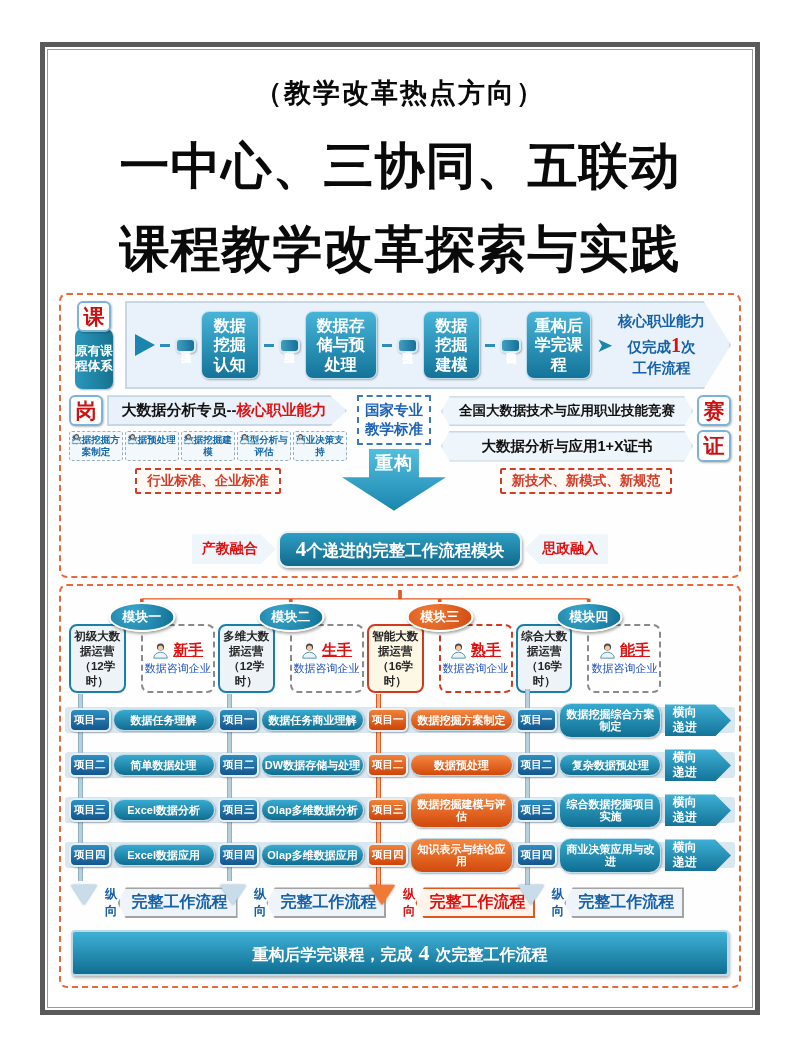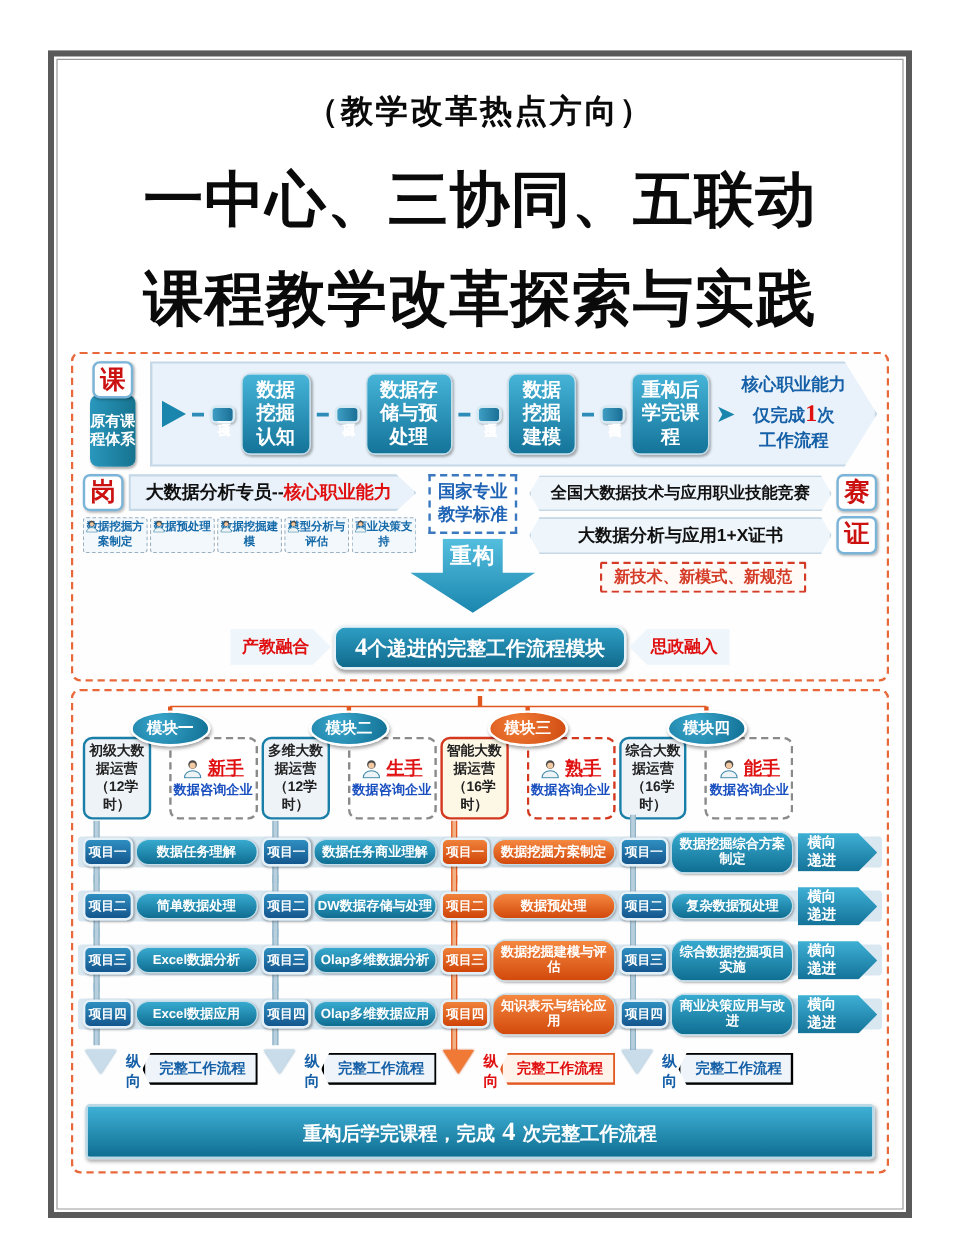--- a/index.html
+++ b/index.html
@@ -71,21 +71,21 @@
              clip-path:polygon(26% 0,74% 0,74% 46%,100% 46%,50% 100%,0 46%,26% 46%); }
   .rebuild span { position:absolute; top:2px; left:0; right:0; text-align:center; color:#fff; font-size:18px; font-weight:900; letter-spacing:1px; }
   .chevband { background:#eef5fb; box-shadow:inset 0 0 0 1.5px #c6d8e6;
               clip-path:polygon(3.5% 0,96.5% 0,100% 50%,96.5% 100%,3.5% 100%,0 50%);
               padding:6px 18px; font-weight:900; color:#111; text-align:center; white-space:nowrap; }
   .rrow { display:flex; align-items:flex-end; gap:4px; }
   .rrow .chevband { flex:1; font-size:13.5px; }
   .rrow .chevband.cert { font-size:14.5px; }
   .newtech-wrap { text-align:center; margin-top:2px; }
 
-  .sec1bottom { display:flex; justify-content:center; align-items:center; margin-top:10px; gap:0; }
+  .sec1bottom { display:flex; justify-content:center; align-items:center; margin-top:20px; gap:0; }
   .tag-left { background:#eef5fb; clip-path:polygon(0 0,82% 0,100% 50%,82% 100%,0 100%);
               color:#e01010; font-size:14px; font-weight:900; padding:6px 18px 6px 10px; }
   .tag-right { background:#eef5fb; clip-path:polygon(18% 0,100% 0,100% 100%,18% 100%,0 50%);
                color:#e01010; font-size:14px; font-weight:900; padding:6px 10px 6px 18px; }
   .centerbox { background:linear-gradient(#2e9ec4,#116a8c); border:2px solid #e6f2f8; border-radius:10px;
                color:#fff; font-size:16.5px; font-weight:900; padding:4px 16px; margin:0 2px;
                box-shadow:1px 2px 3px rgba(0,0,0,.35); }
   .centerbox .num4 { font-size:21px; font-family:"Liberation Serif","DejaVu Serif",serif; }
 
   
@@ -102,21 +102,21 @@
   .ellipse.hl { background:radial-gradient(circle at 35% 30%, #f07a35, #cf4a10); }
   .coursebox { width:52%; border:2px solid #1a7fa8; border-radius:8px; background:#eef3f8;
                text-align:center; padding:3px 1px; font-size:11.5px; font-weight:900; color:#222; line-height:1.3; }
   .coursebox.hl { border-color:#d4381e; background:#fdf8e6; }
   .levelbox { flex:1; border:2px dashed #8a8a8a; border-radius:8px; background:#fff;
               display:flex; flex-direction:column; align-items:center; justify-content:center; padding:2px; }
   .levelbox.hl { border-color:#d4381e; }
   .leveltop { display:flex; align-items:center; gap:4px; }
   .leveltop svg { width:17px; height:17px; }
   .levelname { color:#e01010; font-size:15px; font-weight:900; text-decoration:underline; }
-  .company { color:#1a4fc0; font-size:11px; font-weight:700; margin-top:1px; white-space:nowrap; }
+  .company { color:#1a4fc0; font-size:11px; font-weight:400; margin-top:1px; white-space:nowrap; }
 
   .prow { display:flex; justify-content:space-between; align-items:center; position:relative; margin-top:9px; height:36px; }
   .prow .track { position:absolute; left:-4px; right:-4px; top:5px; bottom:5px; background:#d9e7f1; border-radius:3px; }
   .pcell { width:22%; display:flex; align-items:center; gap:2px; position:relative; }
   .spine { position:absolute; left:9px; top:-14px; bottom:-14px; width:5px; background:#b8cfde;
            border-left:1px solid #8fb2c6; border-right:1px solid #8fb2c6; z-index:0; }
   .spine.hl { background:#f2b085; border-color:#e2571f; }
   .pbadge { position:relative; z-index:2; background:linear-gradient(#2f8fc0,#14568e); border:2px solid #e4f0f8; border-radius:6px;
             color:#fff; font-size:10.5px; font-weight:900; padding:3px 3px; white-space:nowrap;
             box-shadow:1px 1px 2px rgba(0,0,0,.3); }
@@ -132,23 +132,23 @@
 
   .footrow { display:flex; justify-content:space-between; margin-top:12px; }
   .fcell { width:22%; display:flex; flex-direction:row; position:relative; }
   .downwrap { display:flex; align-items:flex-start; gap:8px; }
   .downarrow { width:0; height:0; margin-left:2px;
                border-left:13px solid transparent; border-right:13px solid transparent; border-top:20px solid #c9dcea;
                filter:drop-shadow(0 0 1px #7fa6c0); position:relative; z-index:2; }
   .downarrow.hl { border-top-color:#f07a35; filter:drop-shadow(0 0 1px #cf4a10); }
   .vlabel { color:#1660a8; font-size:12.5px; font-weight:900; margin-top:1px; }
   .vlabel.hl { color:#e01010; }
-  .flowbanner { margin-top:2px; align-self:flex-start; background:#eef4f9; border:2px solid #000000;
+  .flowbanner { margin-top:2px; align-self:flex-start; background:#eef4f9; border:2px solid #a3a3a3;
                 clip-path:polygon(7% 0,100% 0,100% 100%,7% 100%,0 50%);
-                color:#1660a8; font-size:12px; font-weight:900; padding:3px 8px 3px 12px; white-space:nowrap; }
+                color:#1660a8; font-size:16px; font-weight:900; padding:3px 8px 3px 12px; white-space:nowrap; }
   .flowbanner.hl { border-color:#e2571f; color:#e01010; background:#fff3ea; }
 
   .bottombar { margin:10px 2px 2px 2px; background:linear-gradient(#3fb0d5,#0f6e92); border:2px solid #bcd9e6;
                border-radius:4px; color:#fff; text-align:center; font-size:16px; font-weight:900;
                padding:8px 0; box-shadow:1px 2px 3px rgba(0,0,0,.3); }
   .bottombar .num4 { font-size:22px; font-family:"Liberation Serif","DejaVu Serif",serif; margin:0 6px; }
 </style>
 </head>
 <body>
 
@@ -219,20 +219,23 @@
                 <circle cx="10" cy="6" r="4.2" fill="#4a4a4a"></circle>
                 <circle cx="10" cy="7" r="3" fill="#f2c9a0"></circle>
                 <path d="M2,19 a8,7 0 0 1 16,0 z" fill="#eef3f6" stroke="#3c88aa"></path>
               </svg><span>模型分析与评估</span></div>
           <div class="abil"><svg viewBox="0 0 20 20">
                 <circle cx="10" cy="6" r="4.2" fill="#4a4a4a"></circle>
                 <circle cx="10" cy="7" r="3" fill="#f2c9a0"></circle>
                 <path d="M2,19 a8,7 0 0 1 16,0 z" fill="#eef3f6" stroke="#3c88aa"></path>
               </svg><span>商业决策支持</span></div>
         </div>
+        <div class="industry-wrap">
+          <span class="dashred">行业标准、企业标准</span>
+        </div>
       </div>
 
       <div class="mcol-center">
         <div class="stdbox">
           <span>国家专业</span><br>
           <span>教学标准</span>
         </div>
         <div class="rebuild">
           <span>重构</span>
         </div>

